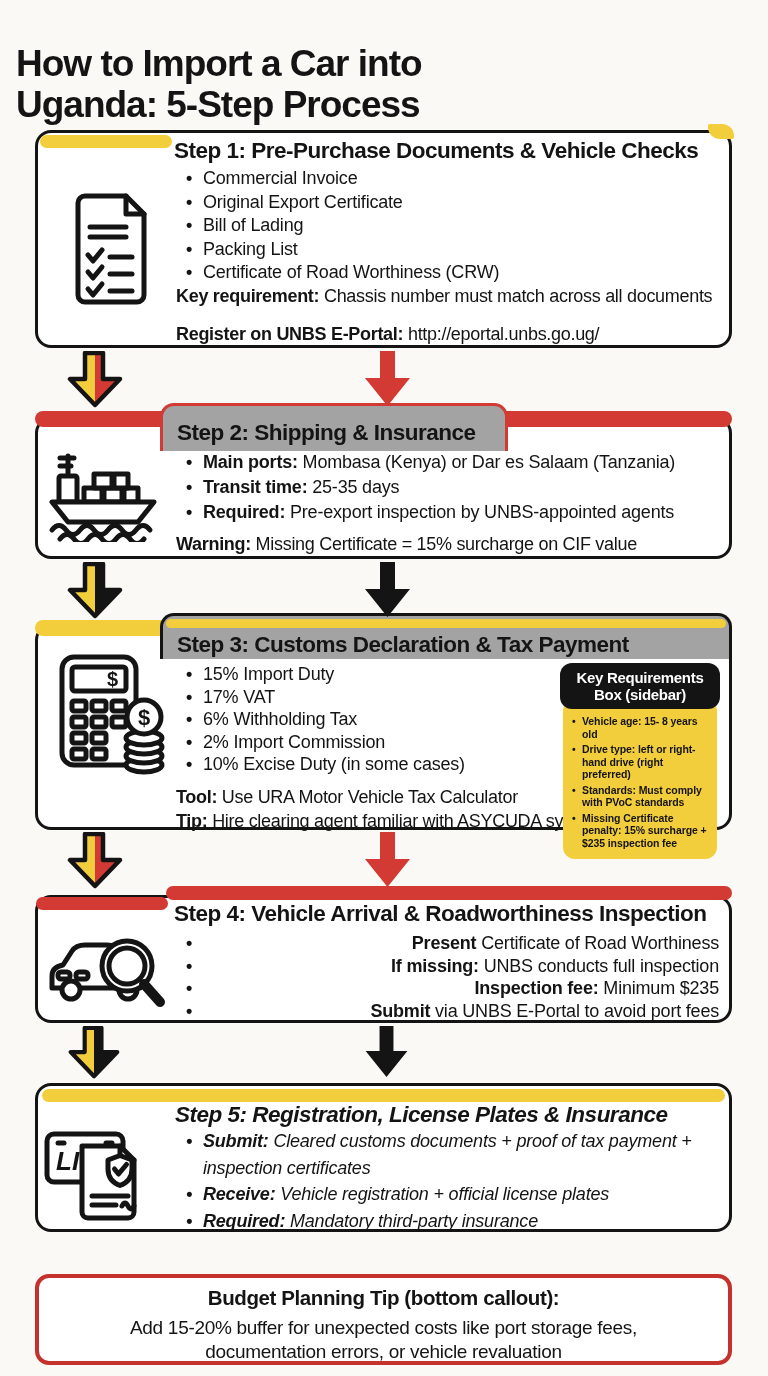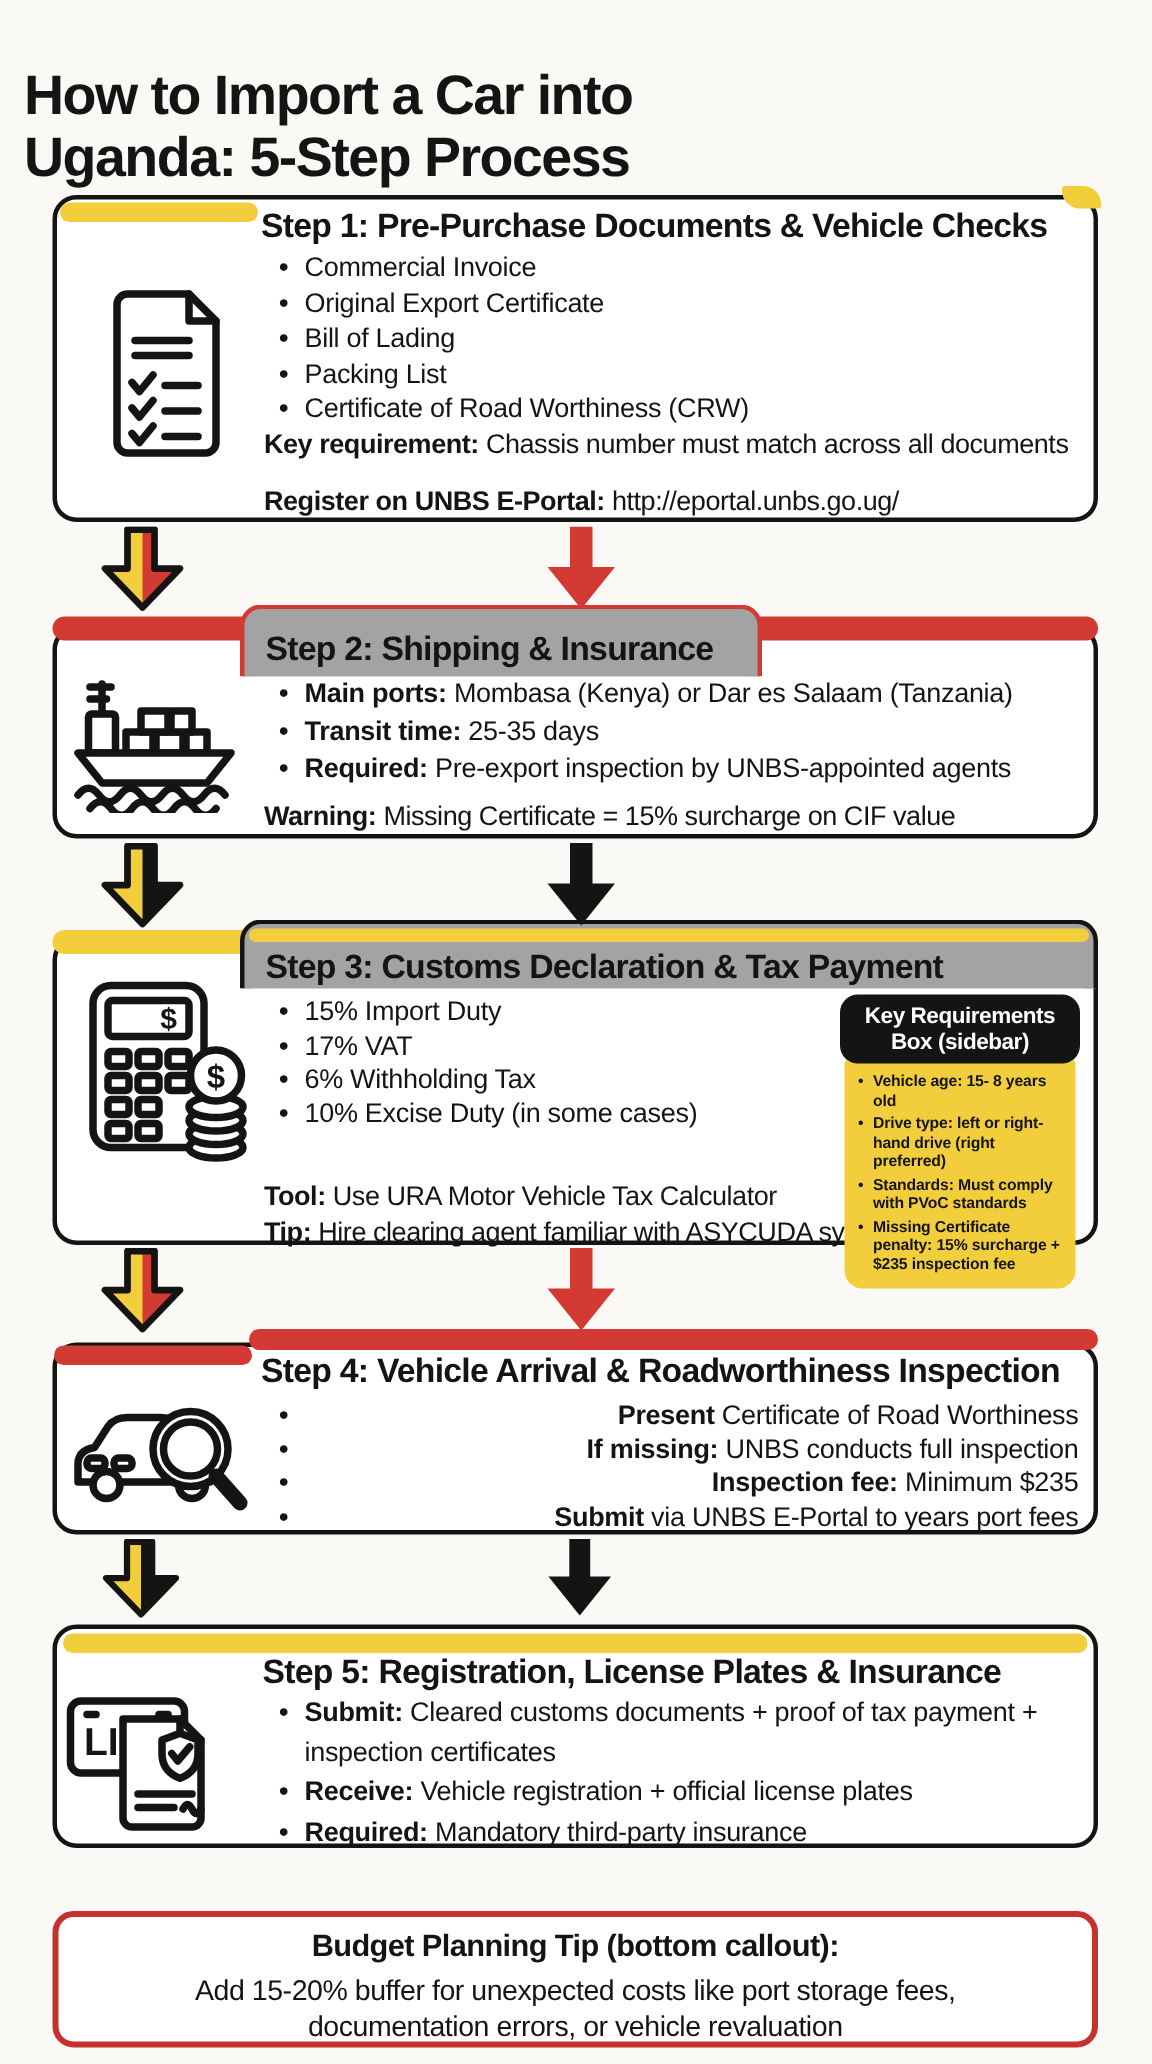--- a/index.html
+++ b/index.html
@@ -17,21 +17,21 @@
   .main-title{position:absolute;top:27px;left:0;width:704px;text-align:left;
     font-size:37px;line-height:41px;font-weight:800;letter-spacing:-1px;margin:16px;}
 
   
   .step{position:absolute;left:35px;width:697px;background:#FFFFFF;
     border:3.5px solid var(--ink);border-radius:16px;}
   .s1{top:130px;height:218px;}
   .s2{top:417px;height:142px;}
   .s3{top:624px;height:206px;padding-left:26px;}
   .s4{top:895px;height:128px;text-align:right;}
-  .s5{top:1083px;height:149px;}
+  .s5{top:1083px;height:149px;font-style:italic;}
 
   .step-title{position:absolute;margin:0;font-size:22.5px;font-weight:800;
     letter-spacing:-0.5px;white-space:nowrap;z-index:5;}
   .s1 .step-title{left:136px;top:5px;}
   .s4 .step-title{left:136px;top:3px;}
   .s5 .step-title{left:137px;top:16px;}
 
   
   .accent{position:absolute;background:var(--yellow);border-radius:7px;}
   .s1 .accent-left{top:2px;left:2px;width:132px;height:13px;}
@@ -226,20 +226,21 @@
         <ellipse cx="88" cy="98" rx="18" ry="7" fill="#fff"></ellipse>
         <ellipse cx="88" cy="89" rx="18" ry="7" fill="#fff"></ellipse>
         <circle cx="88" cy="68" r="17" fill="#fff"></circle>
         <text x="88" y="76" font-size="22" font-weight="bold" fill="#141414" stroke="none" text-anchor="middle" font-family="Liberation Sans, sans-serif">$</text>
       </svg>
     </div>
     <ul class="bullets">
       <li><span class="b"></span><span>15% Import Duty</span></li>
       <li><span class="b"></span><span>17% VAT</span></li>
       <li><span class="b"></span><span>6% Withholding Tax</span></li>
+      <li><span class="b"></span><span>2% Import Commission</span></li>
       <li><span class="b"></span><span>10% Excise Duty (in some cases)</span></li>
     </ul>
     <p class="note note1"><span class="b">Tool:</span><span> Use URA Motor Vehicle Tax Calculator</span></p>
     <p class="note note2"><span class="b">Tip:</span><span> Hire clearing agent familiar with ASYCUDA system</span></p>
 
     <aside class="sidebar">
       <div class="sb-head">
         <div>Key Requirements</div>
         <div>Box (sidebar)</div>
       </div>
@@ -283,21 +284,21 @@
         <circle cx="84" cy="66" r="9" fill="#fff"></circle>
         <circle cx="83" cy="42" r="25" fill="#fff"></circle>
         <circle cx="83" cy="42" r="18" fill="#fff"></circle>
         <line x1="100" y1="60" x2="116" y2="78" stroke-width="10"></line>
       </svg>
     </div>
     <ul class="bullets">
       <li><span class="b">Present</span><span> Certificate of Road Worthiness</span></li>
       <li><span class="b">If missing:</span><span> UNBS conducts full inspection</span></li>
       <li><span class="b">Inspection fee:</span><span> Minimum $235</span></li>
-      <li><span class="b">Submit</span><span> via UNBS E-Portal to years port fees</span></li>
+      <li><span class="b">Submit</span><span> via UNBS E-Portal to avoid port fees</span></li>
     </ul>
   </section>
 
   <div class="arrow dual4">
     <svg width="56" height="54" viewBox="0 0 58 58">
       <defs>
           <clipPath id="cpD">
             <rect x="0" y="0" width="29" height="58"></rect>
           </clipPath>
         </defs>

